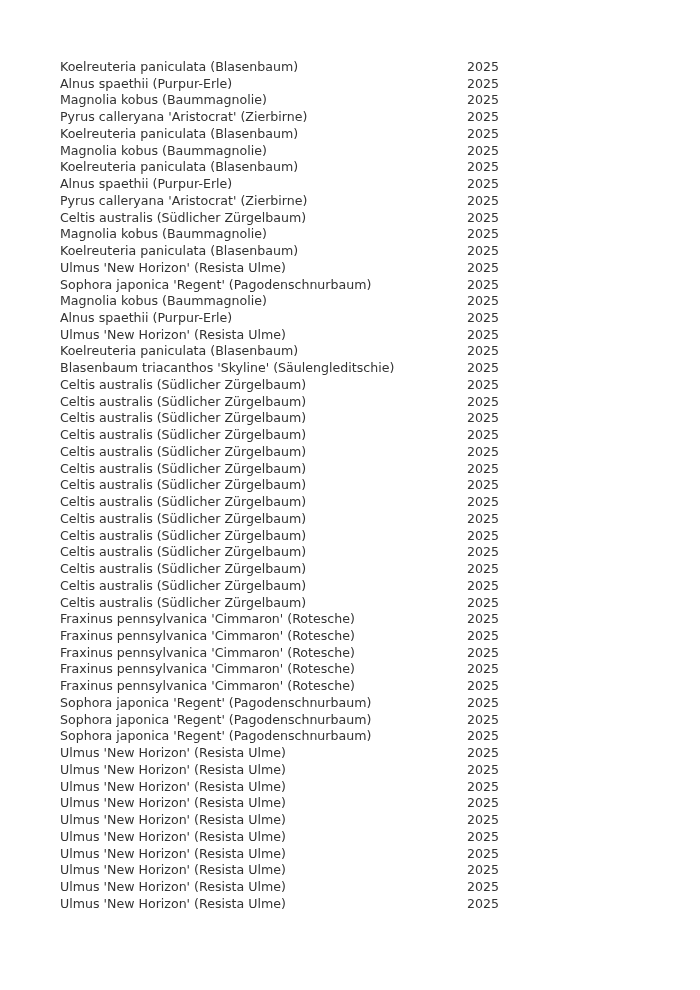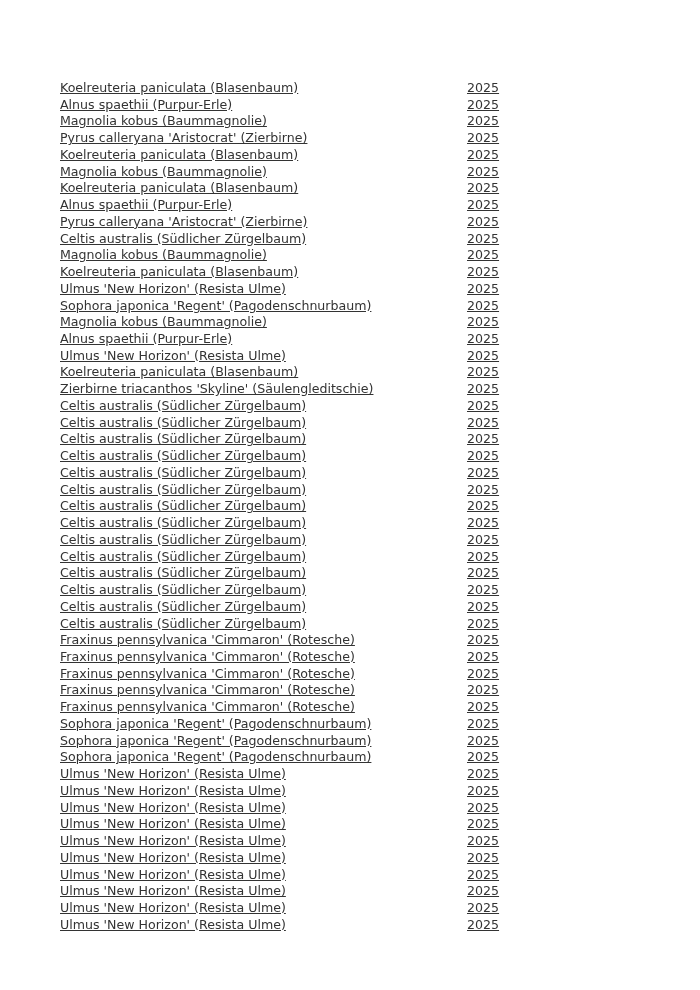--- a/index.html
+++ b/index.html
@@ -11,24 +11,23 @@
     height: 990px;
     background: #ffffff;
     font-family: "DejaVu Sans", "Liberation Sans", sans-serif;
     font-size: 12.6px;
     color: #333333;
     overflow: hidden;
     position: relative;
   }
   .list {
     position: absolute;
-    top: 80px;
+    top: 59px;
     left: 0;
     width: 700px;
-    text-decoration: underline;
   }
   .row {
     display: flex;
     height: 16.74px;
     line-height: 16.74px;
     white-space: nowrap;
   }
   .name {
     display: inline-block;
     margin-left: 60px;
@@ -127,21 +126,21 @@
     <span class="name">Ulmus 'New Horizon' (Resista Ulme)</span>
     <span class="year">2025</span>
   </div>
 
   <div class="row">
     <span class="name">Koelreuteria paniculata (Blasenbaum)</span>
     <span class="year">2025</span>
   </div>
 
   <div class="row">
-    <span class="name">Zierbirne triacanthos 'Skyline' (Säulengleditschie)</span>
+    <span class="name">Blasenbaum triacanthos 'Skyline' (Säulengleditschie)</span>
     <span class="year">2025</span>
   </div>
 
   <div class="row">
     <span class="name">Celtis australis (Südlicher Zürgelbaum)</span>
     <span class="year">2025</span>
   </div>
 
   <div class="row">
     <span class="name">Celtis australis (Südlicher Zürgelbaum)</span>

